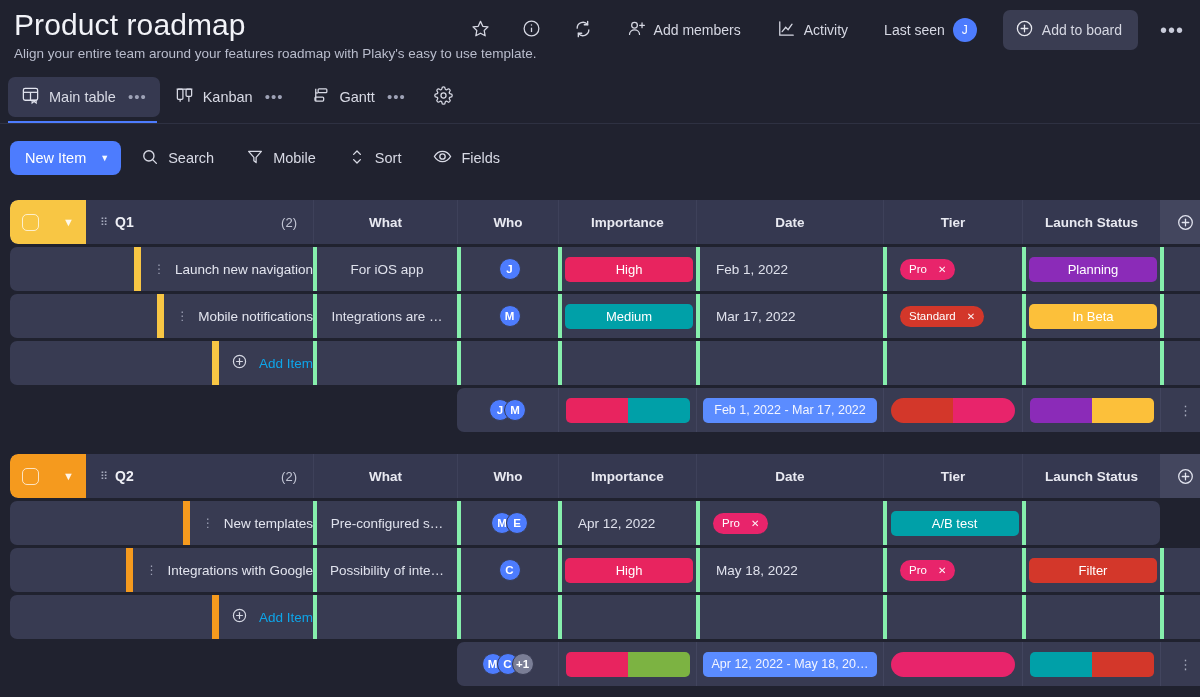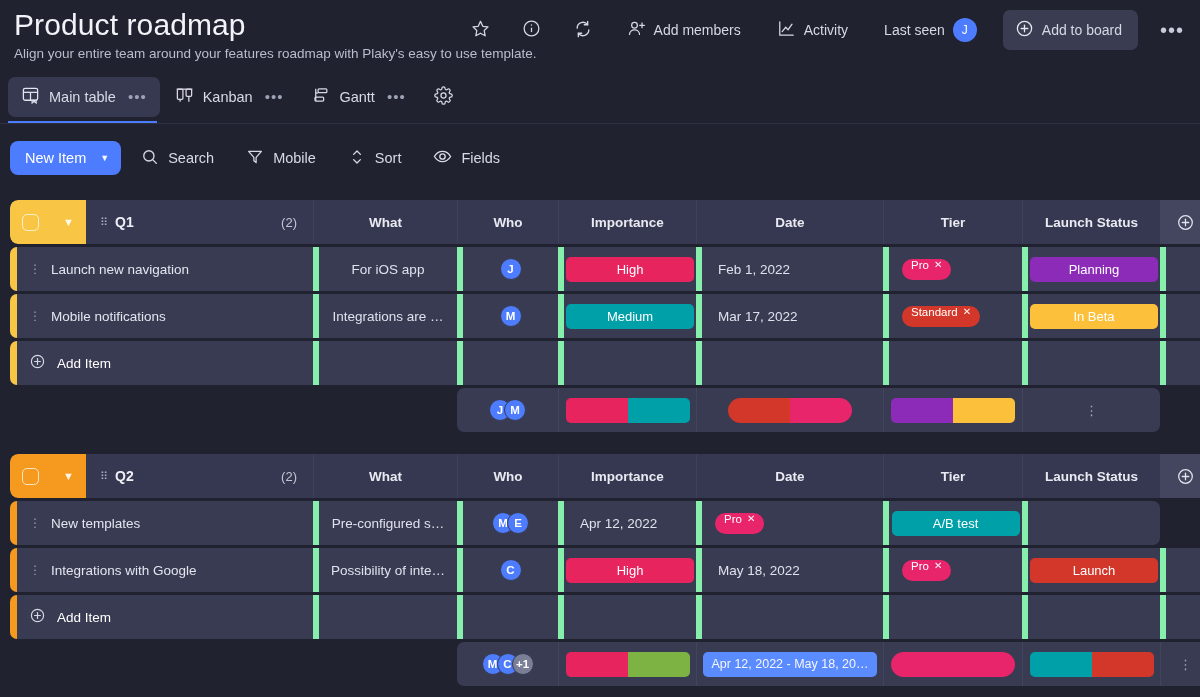--- a/index.html
+++ b/index.html
@@ -124,48 +124,48 @@
 
   
   .item-row {
     position: relative; height: 44px; margin-left: 10px; width: 1190px;
     display: grid;
     grid-template-columns: 303px 144px 101px 138px 187px 139px 138px 50px;
     margin-top: 3px;
   }
   .cell {
     background: #383B52;
-    border-left: 6px solid #86efac;
+    border-left: 4px solid #86efac;
     display: flex; align-items: center; justify-content: center;
     font-size: 13.5px; color: #DFE1EC;
   }
   .cell.first {
-    border-left: none; justify-content: flex-start;
+    border-left: none; justify-content: flex-end;
     border-top-left-radius: 7px; border-bottom-left-radius: 7px;
     position: relative; padding-left: 0; overflow: hidden;
   }
   .cell.last {
     border-top-right-radius: 7px; border-bottom-right-radius: 7px;
   }
   .accent-bar { width: 7px; height: 44px; flex-shrink: 0; }
   .row-drag { color: #9DA1B5; font-size: 12px; margin: 0 10px 0 12px; letter-spacing:0; cursor: grab;}
   .row-title { font-size: 13.5px; color: #E3E5EF; }
   .add-item-row .row-plus {
     margin: 0 11px 0 12px; color: #D5D7E2; font-size: 17px; line-height: 1;
   }
-  .add-item-row .row-title { color: #ffffff; }
+  .add-item-row .row-title { color: #0ea5e9; }
 
   .pill {
     width: 128px; height: 25px; border-radius: 5px;
     display: flex; align-items: center; justify-content: center;
     font-size: 13px; color: #fff;
   }
   .tag {
     height: 21px; border-radius: 11px; padding: 0 9px;
-    display: inline-flex; gap: 5px;
+    display: inline-flex; align-items: center; gap: 11px;
     font-size: 11.5px; color: #fff;
   }
   .tag .x { font-size: 10px; opacity: .95; }
   .tier-cell { justify-content: flex-start !important; padding-left: 13px; }
   .date-cell { justify-content: flex-start !important; padding-left: 16px; }
   .ava-cell { gap: 0; }
   .ava {
     width: 22px; height: 22px; border-radius: 50%;
     background: #4D7CFE; color: #fff; font-size: 11.5px; font-weight: 600;
     display: flex; align-items: center; justify-content: center;
@@ -476,20 +476,23 @@
           <span class="ava" style="background:#4D7CFE">J</span>
           <span class="ava" style="background:#4D7CFE">M</span>
         </div>
       <div class="sum-cell">
           <span class="stack-bar">
             <span style="background:#E8245F;width:50%"></span>
             <span style="background:#00A0A8;width:50%"></span>
           </span>
         </div>
       <div class="sum-cell">
+        <span class="range-pill">Feb 1, 2022 - Mar 17, 2022</span>
+      </div>
+      <div class="sum-cell">
           <span class="stack-bar pillround">
             <span style="background:#D3372A;width:50%"></span>
             <span style="background:#E8246B;width:50%"></span>
           </span>
         </div>
       <div class="sum-cell">
           <span class="stack-bar">
             <span style="background:#8B2BB8;width:50%"></span>
             <span style="background:#FCC03A;width:50%"></span>
           </span>
@@ -564,21 +567,21 @@
         <span class="pill" style="background:#E8245F">High</span>
       </div>
       <div class="cell date-cell">May 18, 2022</div>
       <div class="cell tier-cell">
         <span class="tag" style="background:#E8246B">
           <span>Pro</span>
           <span class="x">✕</span>
         </span>
       </div>
       <div class="cell">
-        <span class="pill" style="background:#D3372A">Launch</span>
+        <span class="pill" style="background:#D3372A">Filter</span>
       </div>
       <div class="cell last"></div>
     </div>
       <div class="item-row add-item-row">
       <div class="cell first">
         <span class="accent-bar" style="background:#F59A1E"></span>
         <span class="row-plus">
           <svg width="17" height="17" viewBox="0 0 24 24" fill="none" stroke="#D5D7E2" stroke-width="1.7" stroke-linecap="round">
             <circle cx="12" cy="12" r="8.6"></circle>
               <line x1="12" y1="7.9" x2="12" y2="16.1"></line>

